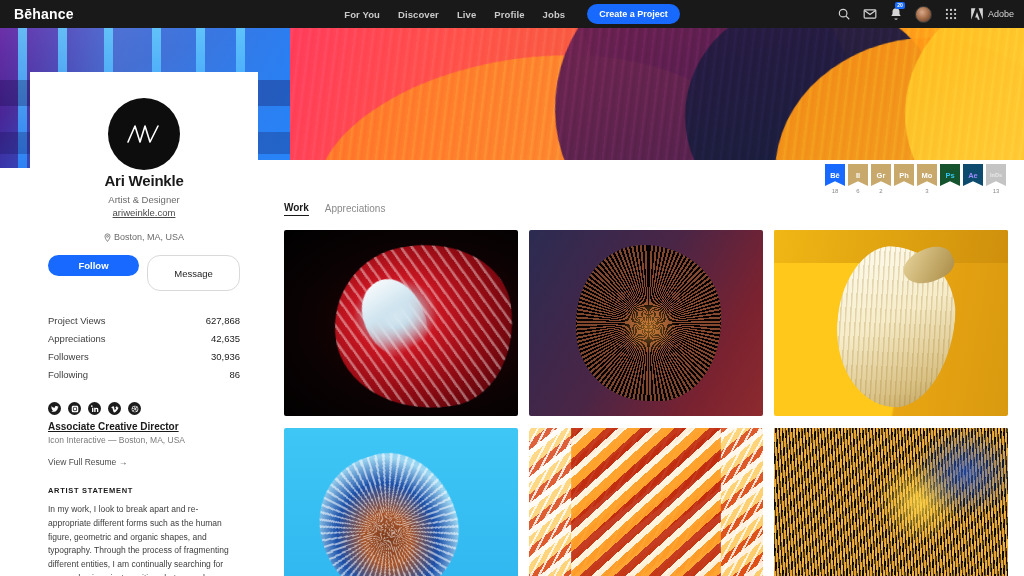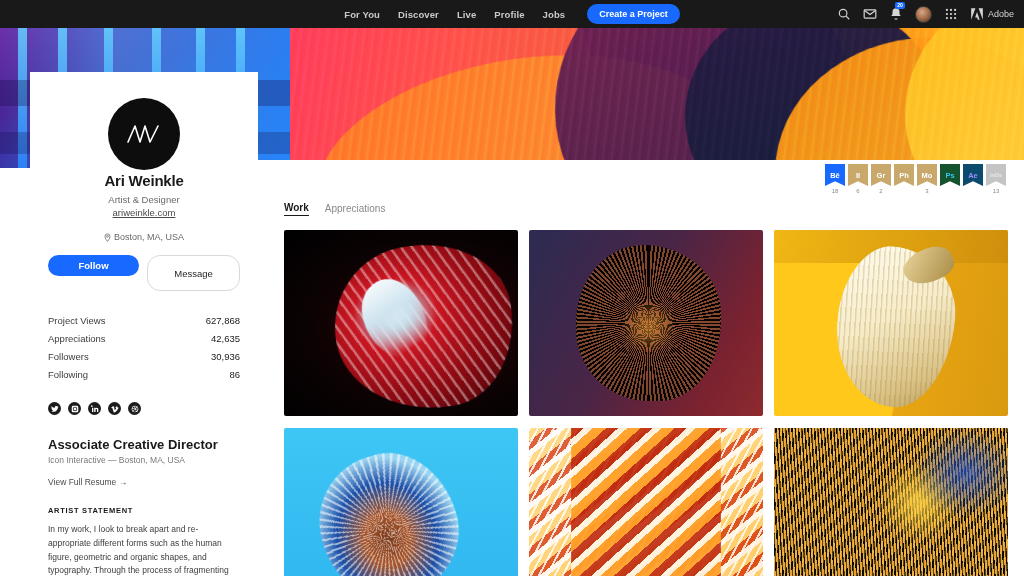--- a/index.html
+++ b/index.html
@@ -103,21 +103,21 @@
     flex:1; background:#fff; color:#1f1f1f; border:1px solid #d9d9d9; border-radius:13px;
     height:36px; font-size:9.5px; font-weight:400; cursor:pointer; font-family:inherit;
   }
   #stats { margin-top:20px; }
   .statrow { display:flex; justify-content:space-between; align-items:baseline; padding:3.5px 0; }
   .statlabel { font-size:9.5px; color:#3d3d3d; }
   .statval { font-size:9.5px; color:#1a1a1a; }
   #socials { display:flex; gap:7px; margin-top:19px; }
   .soc { width:13px; height:13px; border-radius:50%; background:#1c1c1c; display:flex; align-items:center; justify-content:center; cursor:pointer; flex:none; }
   .soc svg { width:8px; height:8px; fill:#fff; }
-  #jobtitle { font-size:13px; font-weight:700; color:#191919; margin-top:22px; }
+  #jobtitle { font-size:10px; font-weight:700; color:#191919; margin-top:6px;text-decoration:underline; }
   #jobmeta { font-size:8.5px; color:#7a7a7a; margin-top:3px; }
   #resume { font-size:8.5px; color:#4a4a4a; margin-top:12px; display:inline-block; text-decoration:none; cursor:pointer; }
   #stmt-h { font-size:7.5px; font-weight:700; letter-spacing:.7px; color:#191919; margin-top:17px; }
   #stmt-b { font-size:8.5px; line-height:1.62; color:#3d3d3d; margin-top:8px; }
 
   
   #main { position:absolute; left:258px; top:160px; width:766px; height:408px; background:#fff; }
   #badges { position:absolute; right:18px; top:4px; display:flex; gap:3px; }
   .badge { width:20px; display:flex; flex-direction:column; align-items:center; cursor:pointer; }
   .badgeflag {
@@ -198,20 +198,21 @@
     transform:rotate(4deg) scale(1.1); opacity:.55; mix-blend-mode:screen; }
   #t6 .gy { position:absolute; left:44%; top:18%; width:36%; height:44%;
     background:radial-gradient(ellipse, rgba(255,212,70,.85), rgba(255,180,40,0) 70%); }
   #t6 .gb { position:absolute; left:60%; bottom:-6%; width:44%; height:48%;
     background:radial-gradient(ellipse, rgba(40,90,210,.7), rgba(30,70,180,0) 72%); }
 </style>
 </head>
 <body>
 
 <div id="topnav">
+  <div id="brand">Bēhance</div>
 
   <div id="navcenter">
     <a class="navlink">For You</a>
     <a class="navlink">Discover</a>
     <a class="navlink">Live</a>
     <a class="navlink">Profile</a>
     <a class="navlink">Jobs</a>
     <button id="createbtn">Create a Project</button>
   </div>
 

